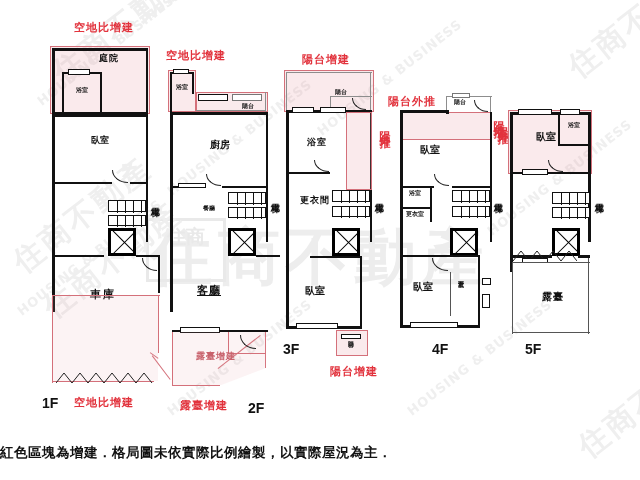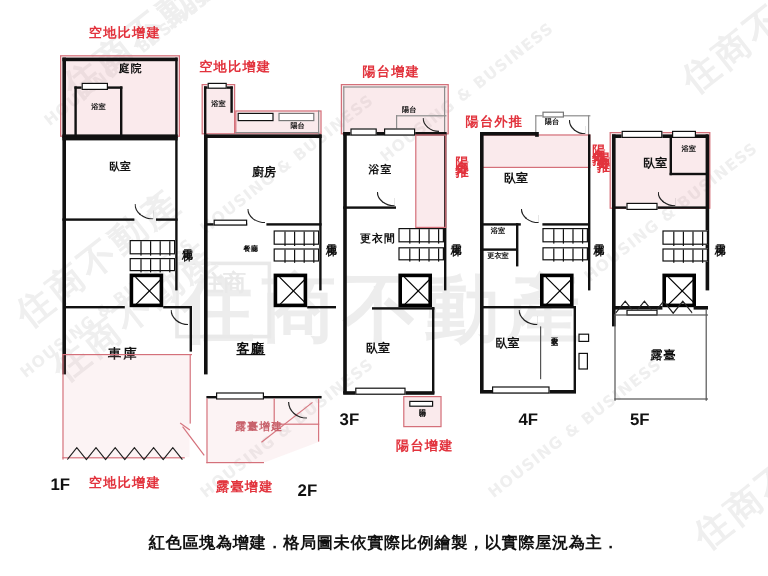--- a/index.html
+++ b/index.html
@@ -31,21 +31,21 @@
   .win{position:absolute;background:#fff;border:1.4px solid #111;box-sizing:border-box;}
   .win-g{position:absolute;background:#fff;border:1.2px solid #777;box-sizing:border-box;}
   .elev{position:absolute;border:3.5px solid #000;background:#fff;box-sizing:border-box;}
   .elev:before,.elev:after{content:"";position:absolute;left:-2px;top:50%;width:141%;height:1.4px;background:#000;transform-origin:center;}
   .elev:before{transform:rotate(45deg) translate(-1px,0);}
   .elev:after{transform:rotate(-45deg) translate(-1px,0);}
   .stairs{position:absolute;border:1.3px solid #111;box-sizing:border-box;background:#fff;}
   .stairs i{position:absolute;background:#111;}
   .door{position:absolute;border:1.2px solid #222;border-radius:0 0 0 100%;border-top:none;border-right:none;box-sizing:border-box;}
   .zig{position:absolute;}
-  .caption{position:absolute;left:0;width:640px;text-align:center;color:#111;font-weight:bold;font-size:13.5px;letter-spacing:.5px;}
+  .caption{position:absolute;left:0;width:640px;color:#111;font-weight:bold;font-size:13.5px;letter-spacing:.5px;}
   .tiny{font-size:6px;font-weight:bold;color:#111;}
   .tiny-v{font-size:6px;font-weight:bold;color:#111;writing-mode:vertical-rl;text-orientation:upright;}
 </style>
 </head>
 <body>
 
 <div id="stage">
 
   <div class="wm wm-big" style="left:150px;top:215px;">住商不動產</div>
   <div class="wm-box" style="left:146px;top:218px;width:74px;height:56px;font-size:19px;line-height:26px;text-align:center;padding-top:2px;">

